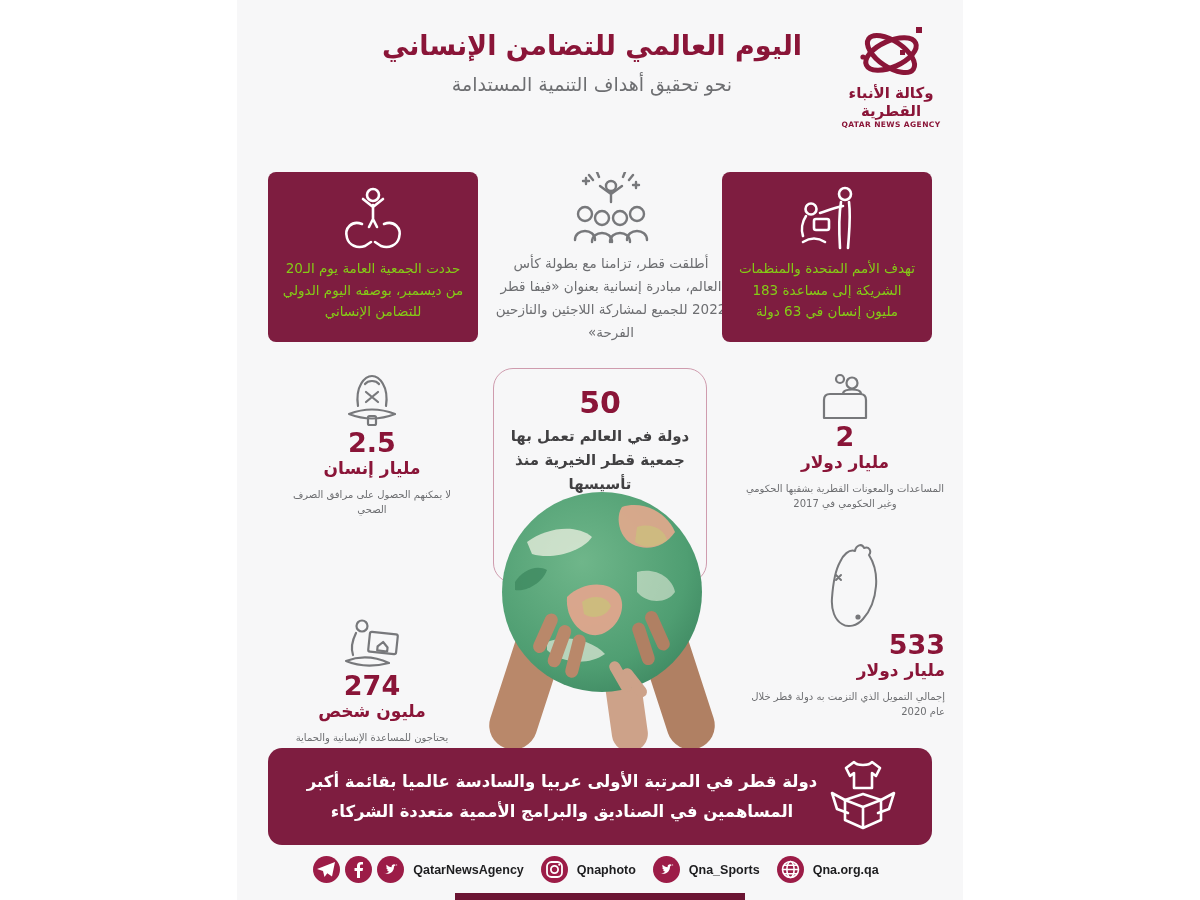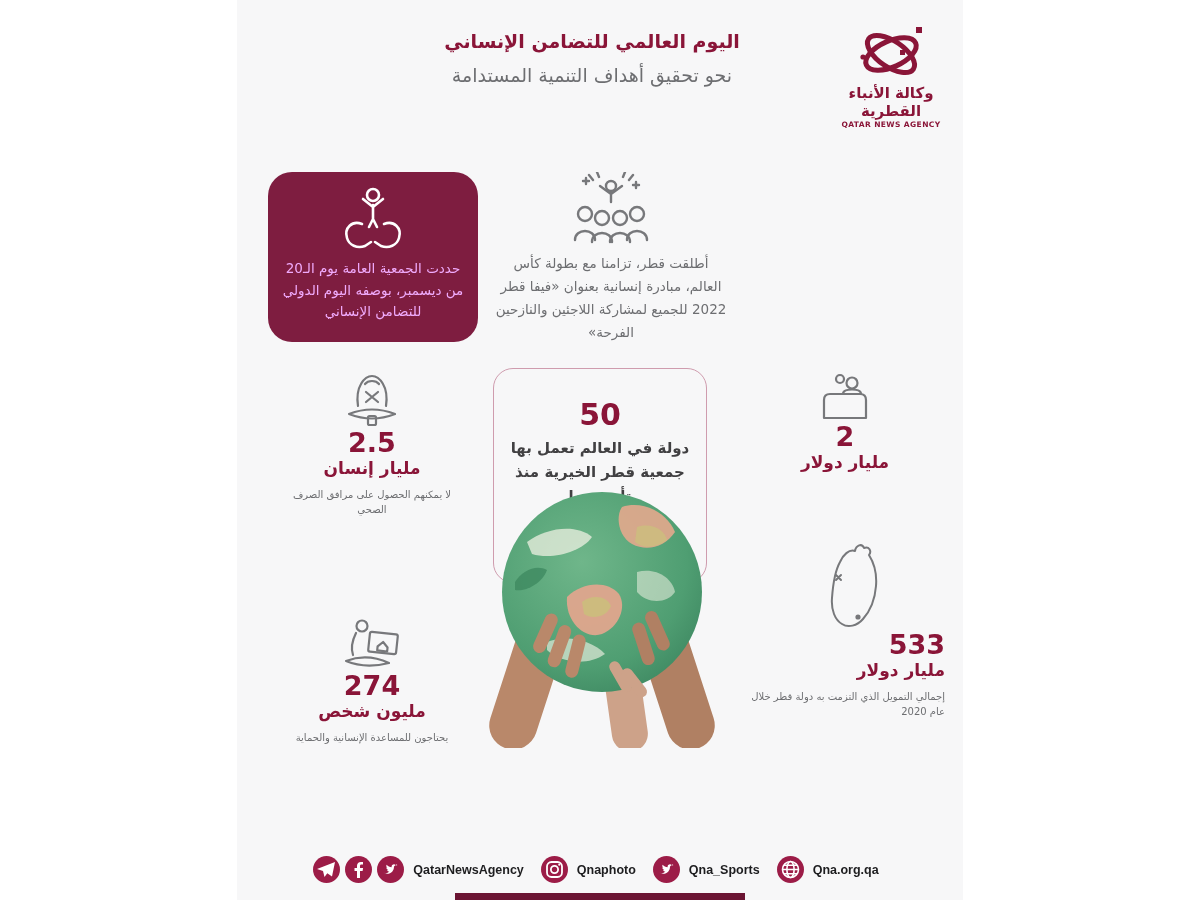--- a/index.html
+++ b/index.html
@@ -8,32 +8,32 @@
   }
   *{margin:0;padding:0;box-sizing:border-box}
   body{background:#ffffff;font-family:"DejaVu Sans",sans-serif;}
   .canvas{position:relative;width:1200px;height:900px;background:#ffffff;overflow:hidden;}
   .sheet{position:absolute;left:237px;top:0;width:726px;height:900px;background:var(--sheet);}
   
   .logo{position:absolute;top:26px;right:16px;width:112px;text-align:center;}
   .logo .ar{color:var(--maroon);font-size:15px;font-weight:bold;margin-top:2px;}
   .logo .en{color:var(--maroon);font-size:7.5px;font-weight:bold;letter-spacing:.4px;}
   .titles{position:absolute;top:30px;left:120px;width:470px;text-align:center;}
-  .titles h1{color:var(--maroon);font-size:19px;font-weight:bold;direction:rtl;}
+  .titles h1{color:var(--maroon);font-size:27px;font-weight:bold;direction:rtl;}
   .titles h2{color:var(--gray);font-size:19px;font-weight:normal;direction:rtl;margin-top:12px;}
   
   .box{position:absolute;top:172px;width:210px;height:170px;background:var(--box);
-       border-radius:24px;color:#f0abfc;text-align:center;padding-top:12px;}
+       border-radius:8px;color:#84cc16;text-align:center;padding-top:12px;}
   .box.left{left:31px}.box.right{left:485px}
   .box p{font-size:13.5px;line-height:1.6;direction:rtl;padding:2px 12px 0 12px;}
   .center-note{position:absolute;top:172px;left:241px;width:234px;text-align:center;margin-left:16px;}
   .center-note p{font-size:13.5px;line-height:1.7;color:var(--gray);direction:rtl;margin-top:8px;}
   
   .card50{position:absolute;left:256px;top:368px;width:214px;height:215px;
-          border:1.5px solid #cf9cae;border-radius:20px;text-align:center;padding-top:28px;}
+          border:1.5px solid #cf9cae;border-radius:20px;text-align:center;padding-top:16px;}
   .card50 .val{color:var(--maroon);font-size:30px;font-weight:bold;}
   .card50 p{color:var(--dark);font-size:15px;font-weight:bold;line-height:1.6;direction:rtl;margin-top:4px;padding:0 10px;}
   .globe{position:absolute;left:250px;top:452px;}
   .stat{position:absolute;text-align:center;}
   .stat .val{color:var(--maroon);font-size:27px;font-weight:bold;line-height:1.1;}
   .stat .unit{color:var(--maroon);font-size:17px;font-weight:bold;direction:rtl;}
   .stat .desc{color:var(--gray);font-size:10px;line-height:1.55;direction:rtl;margin-top:9px;}
   .lcol{left:40px;width:190px;} .rcol{left:508px;width:200px;}
   
   .banner{position:absolute;left:31px;top:748px;width:664px;height:97px;background:var(--box);
@@ -95,20 +95,31 @@
         <circle cx="33" cy="46" r="7"></circle>
           <circle cx="51" cy="46" r="7"></circle>
         <path d="M6 68 C6 56 26 56 26 68"></path>
         <path d="M58 68 C58 56 78 56 78 68"></path>
         <path d="M23 70 C23 58 43 58 43 70"></path>
         <path d="M41 70 C41 58 61 58 61 70"></path>
       </svg>
       <p>أطلقت قطر، تزامنا مع بطولة كأس العالم، مبادرة إنسانية بعنوان «فيفا قطر 2022 للجميع لمشاركة اللاجئين والنازحين الفرحة»</p>
     </div>
 
+    <div class="box right">
+      <svg width="76" height="72" viewBox="0 0 76 72" fill="none" stroke="#ffffff" stroke-width="2.6" stroke-linecap="round" stroke-linejoin="round">
+        <circle cx="56" cy="10" r="6"></circle>
+        <path d="M60 18 C62 34 60 48 59 64 M52 18 C50 30 50 48 51 64"></path>
+        <path d="M54 22 C44 24 38 27 31 29"></path>
+        <circle cx="22" cy="25" r="5.5"></circle>
+        <path d="M17 32 C13 38 12 46 14 52 M14 58 Q25 51 36 58"></path>
+        <rect x="25" y="35" width="15" height="11" rx="2"></rect>
+      </svg>
+      <p>تهدف الأمم المتحدة والمنظمات الشريكة إلى مساعدة 183 مليون إنسان في 63 دولة</p>
+    </div>
 
     <div class="card50">
       <div class="val">50</div>
       <p>دولة في العالم تعمل بها جمعية قطر الخيرية منذ تأسيسها</p>
     </div>
 
     <div class="globe">
       <svg width="230" height="296" viewBox="0 0 230 296">
         <defs>
           <radialGradient id="gg" cx="40%" cy="35%" r="75%">
@@ -180,33 +191,44 @@
 
     <div class="stat rcol" style="top:372px;">
       <svg width="58" height="50" viewBox="0 0 58 50" fill="none" stroke="#77787b" stroke-width="2.2" stroke-linecap="round" stroke-linejoin="round">
         <circle cx="24" cy="7" r="4"></circle>
         <circle cx="36" cy="11" r="5.5"></circle>
         <path d="M27 22 C27 16 45 16 45 22"></path>
         <path d="M8 46 V28 Q8 22 14 22 H44 Q50 22 50 28 V46 Z"></path>
       </svg>
       <div class="val">2</div>
       <div class="unit">مليار دولار</div>
+      <div class="desc">المساعدات والمعونات القطرية بشقيها الحكومي وغير الحكومي في 2017</div>
     </div>
 
     <div class="stat rcol" style="top:538px;text-align:right;">
       <svg width="66" height="92" viewBox="0 0 66 92" fill="none" stroke="#77787b" stroke-width="2" stroke-linecap="round" stroke-linejoin="round">
         <path d="M30 86 C23 82 19 72 20 60 C21 46 23 33 28 24 C31 17 37 11 43 13 C44 7 50 5 52 10 C57 8 60 13 57 17 C62 25 65 36 64 48 C63 61 59 72 51 81 C45 88 36 90 30 86 Z"></path>
         <path d="M24 37 l5 5 M29 37 l-5 5"></path>
         <circle cx="46" cy="79" r="1.6" fill="#77787b"></circle>
       </svg>
       <div class="val">533</div>
       <div class="unit">مليار دولار</div>
       <div class="desc">إجمالي التمويل الذي التزمت به دولة قطر خلال عام 2020</div>
     </div>
 
+    <div class="banner">
+      <svg width="86" height="82" viewBox="0 0 86 82" fill="none" stroke="#ffffff" stroke-width="2.6" stroke-linecap="round" stroke-linejoin="round">
+        <path d="M34 6 L26 12 L30 20 L34 17 V32 H52 V17 L56 20 L60 12 L52 6 C49 10 37 10 34 6 Z"></path>
+        <path d="M25 44 L43 51 L61 44 L43 38 Z"></path>
+        <path d="M25 44 L12 37 L17 53 L28 57"></path>
+        <path d="M61 44 L74 37 L69 53 L58 57"></path>
+        <path d="M25 44 V64 L43 72 V51 M61 44 V64 L43 72"></path>
+      </svg>
+      <p>دولة قطر في المرتبة الأولى عربيا والسادسة عالميا بقائمة أكبر المساهمين في الصناديق والبرامج الأممية متعددة الشركاء</p>
+    </div>
 
     <div class="footer">
       <div class="socgrp">
         <span class="soc">
           <svg width="27" height="27" viewBox="0 0 27 27">
               <path d="M22 6 L4 13 L10 15 L11.5 21 L14.3 17.3 L19 20.5 Z" fill="#fff"></path>
             </svg>
         </span>
         <span class="soc">
           <svg width="27" height="27" viewBox="0 0 27 27">

